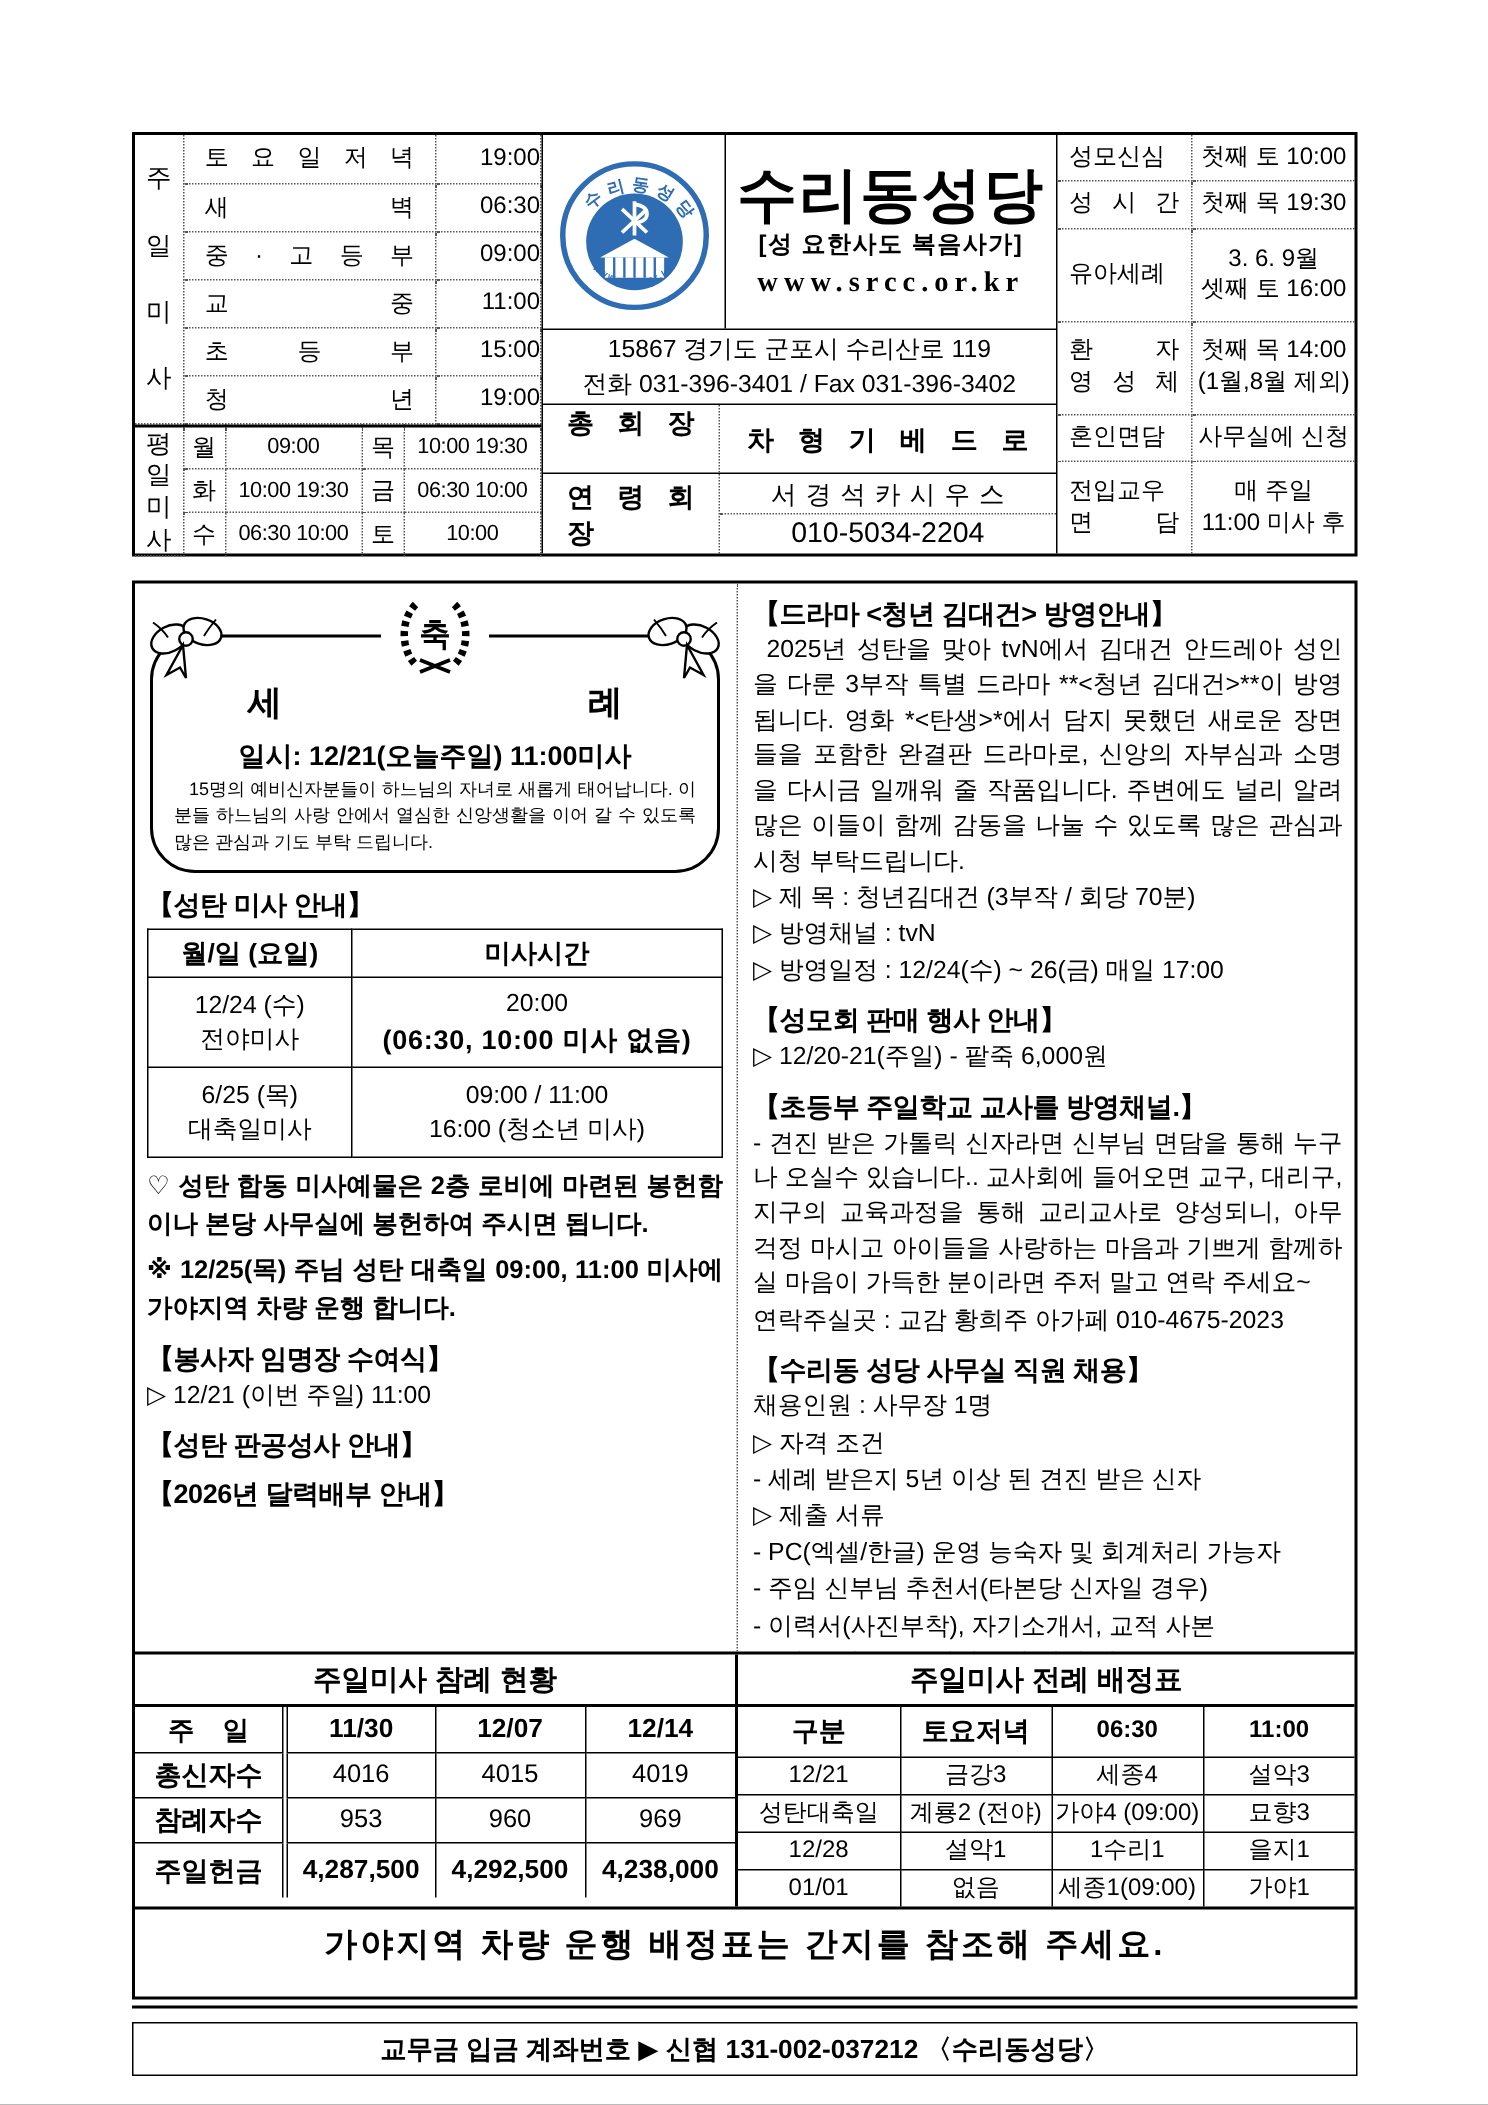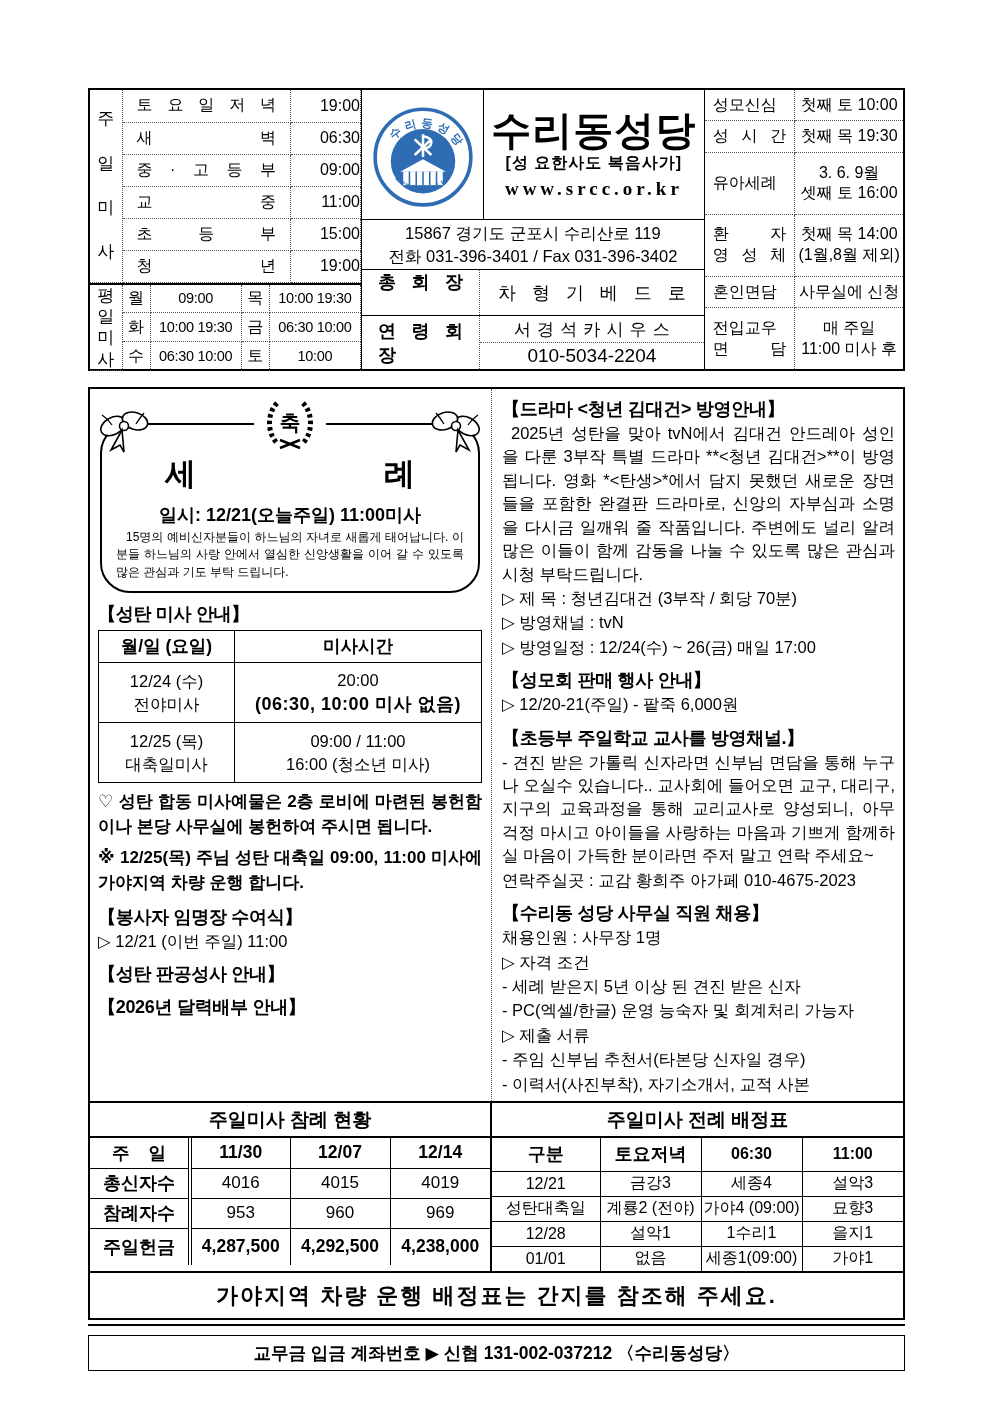--- a/index.html
+++ b/index.html
@@ -36,21 +36,21 @@
   .mc-top { height:130px; display:flex; border-bottom:1.5px solid #000; }
   .mc-logo { width:122px; display:flex; align-items:center; justify-content:center; border-right:1.5px solid #000; }
   .mc-title { flex:1; display:flex; flex-direction:column; align-items:center; justify-content:center; }
   .church-name { font-size:40px; font-weight:bold; letter-spacing:1px; line-height:1.05; }
   .church-sub { font-size:16px; font-weight:bold; letter-spacing:1px; margin-top:2px; }
   .church-web { font-size:19px; font-weight:bold; letter-spacing:4px; margin-top:4px; font-family:"Liberation Serif","DejaVu Serif",serif; }
   .mc-addr { height:50px; border-bottom:1.5px solid #000; display:flex; flex-direction:column; align-items:center; justify-content:center; font-size:16.5px; line-height:1.35; }
   .mc-chair { height:46px; border-bottom:1.5px solid #000; display:flex; }
   .mc-chair .lab { width:118px; border-right:1.5px dotted #555; font-size:18px; font-weight:bold; padding:0 16px; display:flex; align-items:flex-start; }
   .mc-chair .lab > div, .mc-elder .lab > div { width:100%; }
-  .mc-chair .val { flex:1; font-size:18px; padding:0 18px; display:flex; align-items:center; }
+  .mc-chair .val { flex:1; font-size:18px; padding:0 18px; display:flex; align-items:center;font-weight:bold; }
   .mc-chair .val > div { width:100%; }
   .mc-elder { flex:1; display:flex; }
   .mc-elder .lab { width:118px; border-right:1.5px dotted #555; font-size:18px; font-weight:bold; padding:0 16px; display:flex; align-items:center; }
   .mc-elder .valcol { flex:1; display:flex; flex-direction:column; }
   .mc-elder .v1 { flex:1; border-bottom:1.5px dotted #555; font-size:17px; padding:0 34px; display:flex; align-items:center; }
   .mc-elder .v1 > div { width:100%; }
   .mc-elder .v2 { flex:1; display:flex; align-items:center; justify-content:center; font-size:19px; }
 
   .m-right { width:199px; }
   .svc { width:100%; table-layout:fixed; height:279px; }
@@ -68,21 +68,21 @@
   .heading { font-weight:bold; font-size:18px; margin-top:9px; letter-spacing:-0.3px; }
   .body-p { font-size:16.5px; line-height:1.42; text-align:justify; margin-top:1px; }
   .line-p { font-size:16.5px; line-height:1.42; margin-top:1px; }
 
   
   .bapt { position:relative; margin:28px 2px 8px 2px; border:2px solid #000; border-radius:30px; padding:26px 14px 10px 14px; }
   .wreath { position:absolute; top:-29px; left:50%; transform:translateX(-50%); background:#fff; padding:0 8px; }
   .ribbon { position:absolute; top:-20px; }
   .ribbon.left { left:-8px; }
   .ribbon.right { right:-8px; transform:scaleX(-1); }
-  .bapt-title { width:250px; margin:2px auto 8px auto; font-size:31px; font-weight:bold; }
+  .bapt-title { width:250px; margin:2px auto 8px auto; font-size:23px; font-weight:bold; }
   .bapt-date { text-align:center; font-size:18px; font-weight:bold; margin-bottom:2px; }
   .bapt-body { font-size:12px; line-height:1.45; text-align:justify; text-indent:10px; }
 
   
   .xmas-tbl { width:100%; margin-top:4px; }
   .xmas-tbl td { border:1.5px solid #000; text-align:center; vertical-align:middle; font-size:16.5px; line-height:1.35; }
   .xmas-tbl .hdr td { height:32px; font-weight:bold; font-size:17.5px; }
   .xmas-tbl .c1 { width:136px; }
   .xmas-tbl .tall { height:60px; }
   .xmas-bold { font-weight:bold; font-size:18px; letter-spacing:0.5px; }
@@ -104,21 +104,21 @@
   .atd .hd { font-weight:bold; font-size:17.5px; }
   .atd .lb { font-weight:bold; font-size:18px; padding:0 10px; }
   .atd tr:last-child td { height:37px; }
   .atd .money { font-weight:bold; font-size:17.5px; }
   .asg td { height:25px; font-size:16px; }
   .asg tr:first-child td { height:33px; font-weight:bold; }
   .asg .hd-big { font-size:18px; }
   .asg .c1 { width:108px; }
 
   
-  .banner { border-top:2px solid #000; text-align:center; font-weight:bold; font-size:22px; letter-spacing:2px; padding:8px 0 7px 0; }
+  .banner { border-top:2px solid #000; text-align:center; font-weight:bold; font-size:22px; letter-spacing:2px; padding:8px 0 20px 0; }
   .rule { border-top:2.5px solid #000; margin-top:4px; }
   .footer-box { border:1.5px solid #000; margin-top:9px; text-align:center; font-weight:bold; font-size:17.5px; padding:5px 0; }
 </style>
 </head>
 <body>
 
 <div class="page">
 
   <div class="masthead">
 
@@ -342,21 +342,21 @@
           </tr>
           <tr>
             <td class="c1 pre tall">12/24 (수)
 전야미사</td>
             <td class="tall">
               <div>20:00</div>
               <div class="xmas-bold">(06:30, 10:00 미사 없음)</div>
             </td>
           </tr>
           <tr>
-            <td class="c1 pre tall">12/25 (목)
+            <td class="c1 pre tall">6/25 (목)
 대축일미사</td>
             <td class="tall">
               <div>09:00 / 11:00</div>
               <div>16:00 (청소년 미사)</div>
             </td>
           </tr>
         </tbody>
           </table>
         <div class="note">♡ 성탄 합동 미사예물은 2층 로비에 마련된 봉헌함 이나 본당 사무실에 봉헌하여 주시면 됩니다.</div>
         <div class="note">※ 12/25(목) 주님 성탄 대축일 09:00, 11:00 미사에 가야지역 차량 운행 합니다.</div>
@@ -381,22 +381,22 @@
         <div class="line-p">▷ 12/20-21(주일) - 팥죽  6,000원</div>
 
         <div class="heading">【초등부 주일학교 교사를 방영채널.】</div>
         <div class="body-p">- 견진 받은 가톨릭 신자라면 신부님 면담을 통해 누구나 오실수 있습니다.. 교사회에 들어오면 교구, 대리구, 지구의 교육과정을 통해 교리교사로 양성되니, 아무 걱정 마시고 아이들을 사랑하는 마음과 기쁘게 함께하실 마음이 가득한 분이라면 주저 말고 연락 주세요~</div>
         <div class="line-p">연락주실곳 : 교감 황희주 아가페 010-4675-2023</div>
 
         <div class="heading">【수리동 성당 사무실 직원 채용】</div>
         <div class="line-p">채용인원 : 사무장 1명</div>
         <div class="line-p">▷ 자격 조건</div>
         <div class="line-p">- 세례 받은지 5년 이상 된 견진 받은 신자</div>
+        <div class="line-p">▷ 제출 서류</div>
         <div class="line-p">- PC(엑셀/한글) 운영 능숙자 및 회계처리 가능자</div>
-        <div class="line-p">▷ 제출 서류</div>
         <div class="line-p">- 주임 신부님 추천서(타본당 신자일 경우)</div>
         <div class="line-p">- 이력서(사진부착), 자기소개서, 교적 사본</div>
         <div class="line-p">▷ 서류 접수 : 본당사무실 직접 방문</div>
 
       </div>
     </div>
 
     <div class="bottom">
       <div class="bt-left">
         <div class="bt-title">주일미사 참례 현황</div>

